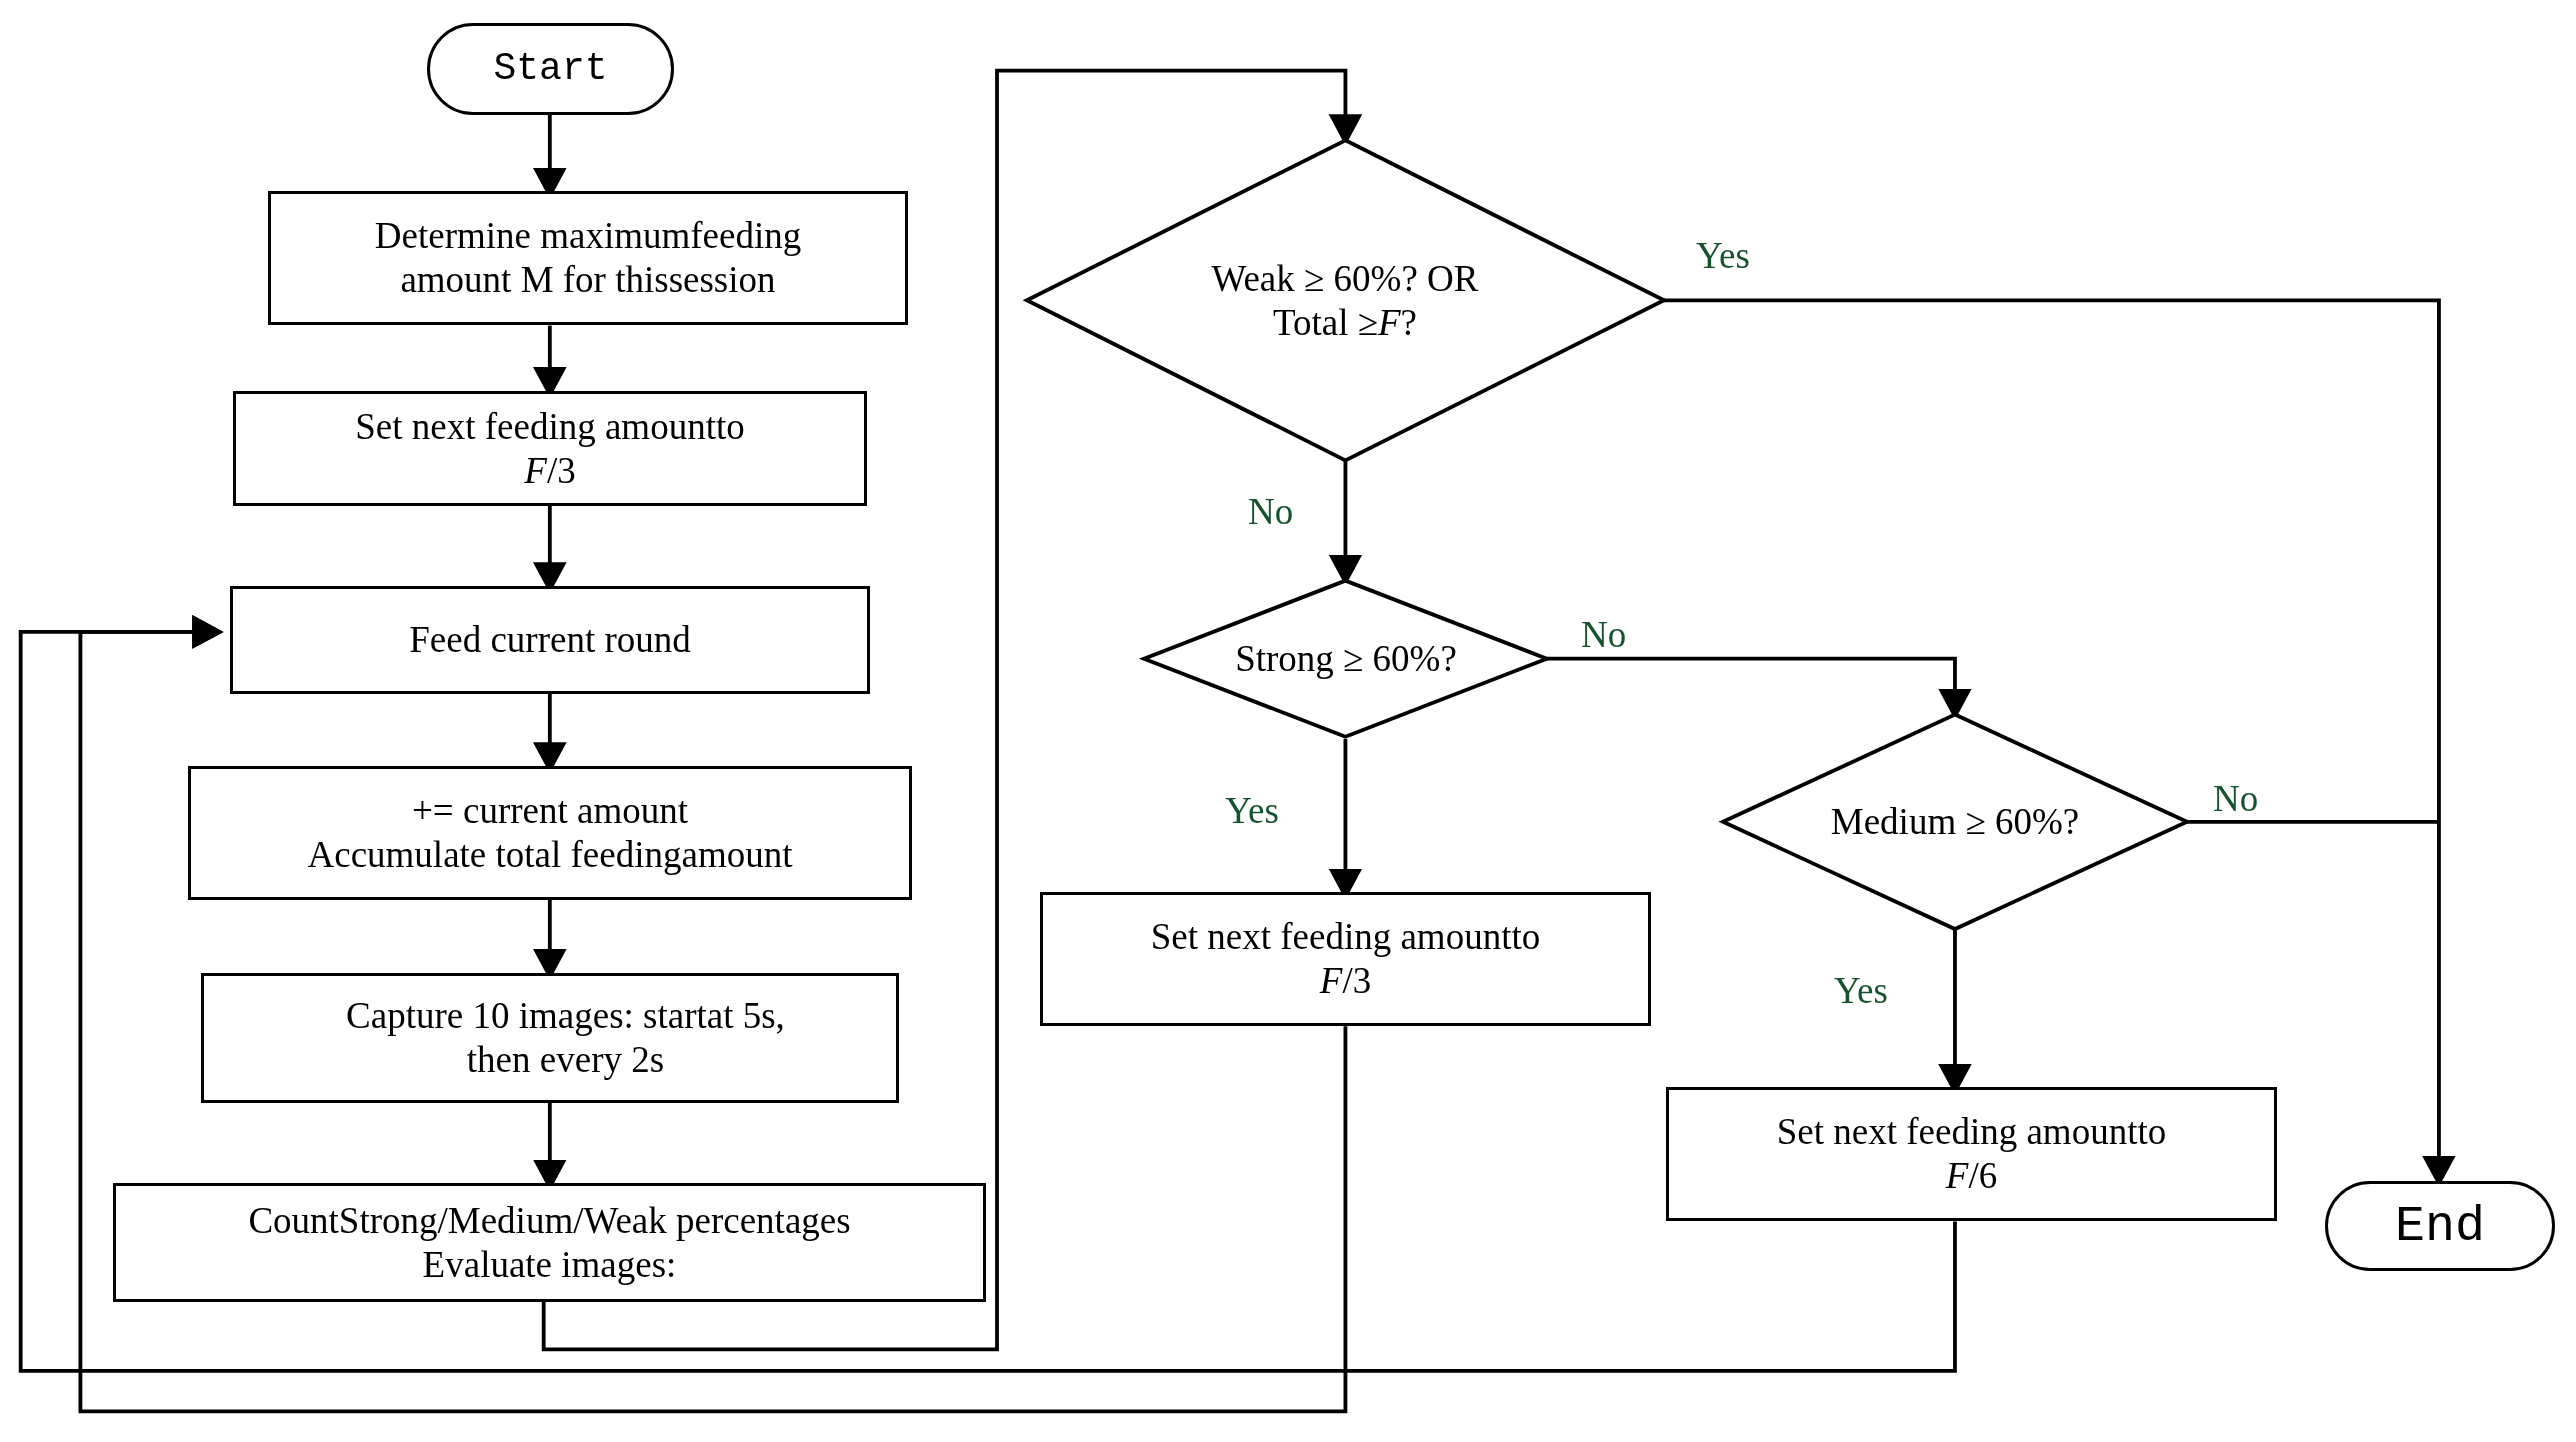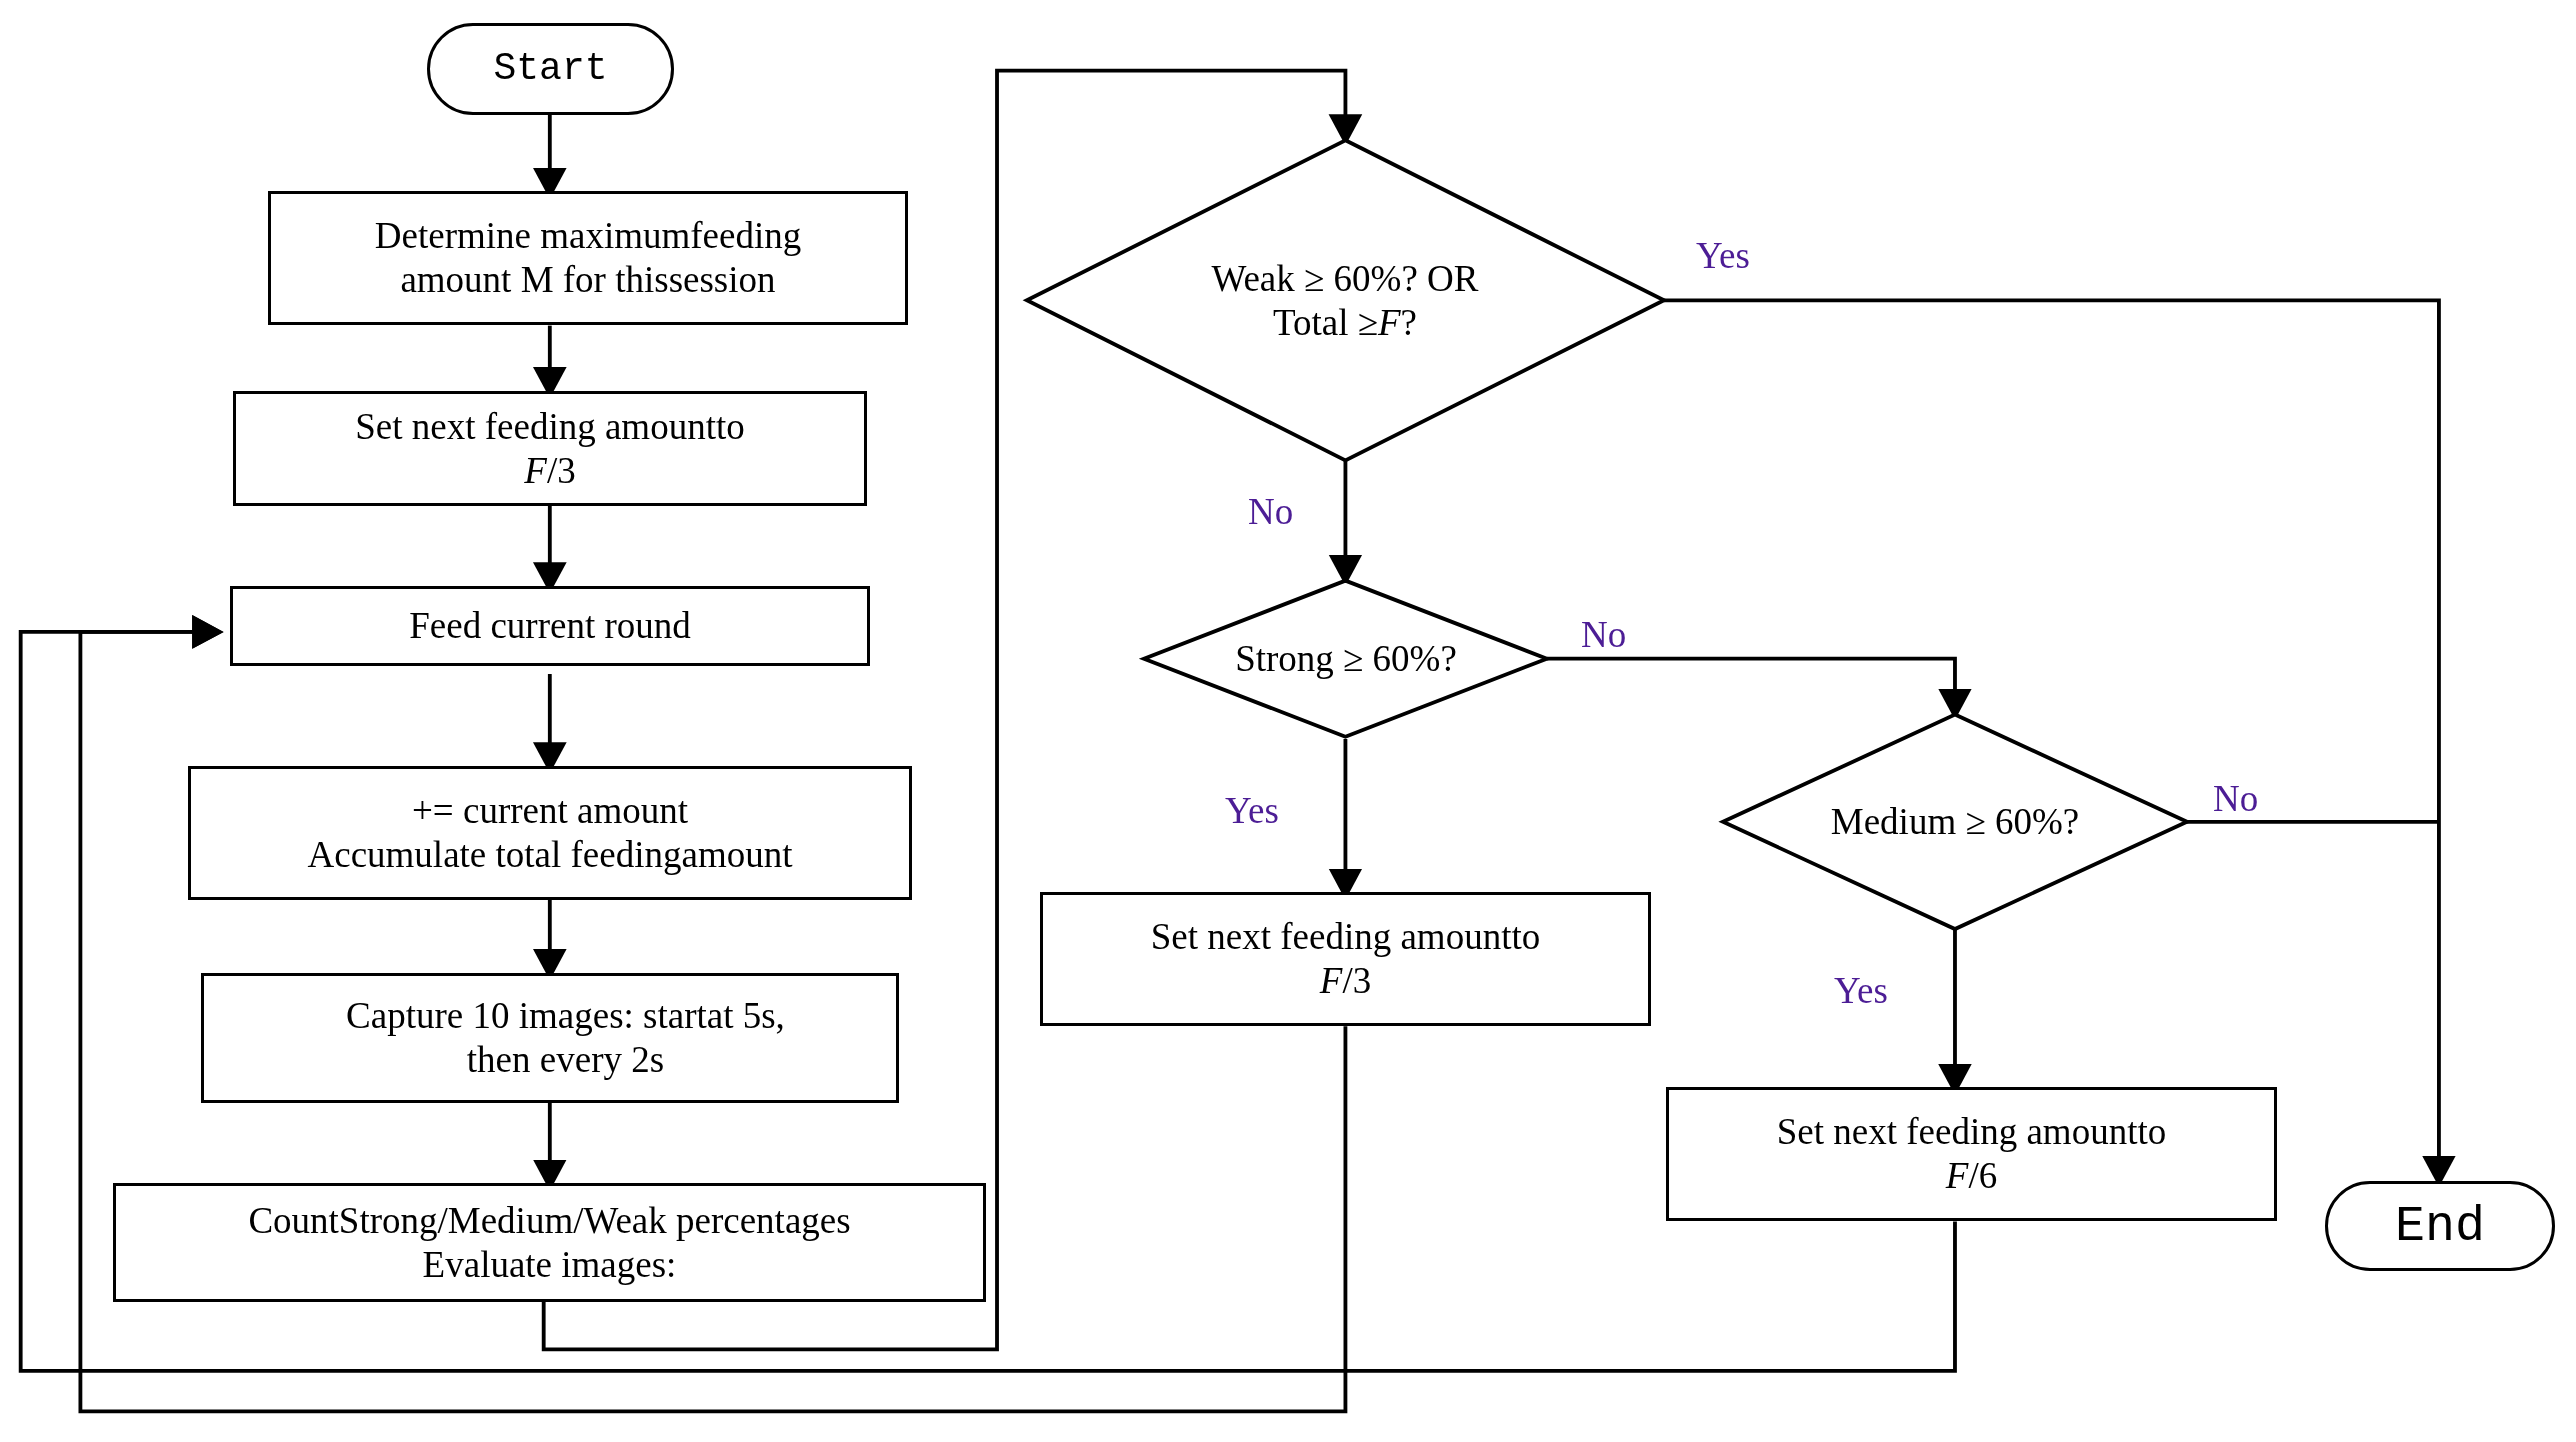--- a/index.html
+++ b/index.html
@@ -2,21 +2,21 @@
 <html style="font-size:12.3px"><head>
 <meta charset="utf-8">
 <style>
   html,body{margin:0;padding:0;background:#fff;}
   body{font-family:"Liberation Serif","DejaVu Serif",serif;}
   #stage{position:relative;width:2576px;height:1443px;background:#ffffff;overflow:hidden;}
   svg.layer{position:absolute;left:0;top:0;width:2576px;height:1443px;}
   .node{position:absolute;box-sizing:border-box;display:flex;align-items:center;justify-content:center;text-align:center;color:#000;line-height:1.18;}
   .proc{border:3.8px solid #000;background:#fff;}
   .term{border:3.8px solid #000;background:#fff;border-radius:153px/153px;font-family:Liberation Mono, monospace;}
-  .edge-label{position:absolute;color:#4c1d95;white-space:nowrap;}
+  .edge-label{position:absolute;color:#14532d;white-space:nowrap;}
   em{font-style:italic;}
 </style>
 </head>
 <body>
 
 <div id="stage">
 
   <svg class="layer" viewBox="0 0 3364 1884">
     <defs>
       <marker id="arw" markerWidth="10" markerHeight="10" refX="6.2" refY="5" orient="auto" markerUnits="strokeWidth">
@@ -72,21 +72,21 @@
     </div>
   </div>
 
   <div class="node proc" style="left:233px;top:391px;width:634px;height:115px;font-size:37px;">
     <div>
       <div>Set next feeding amountto</div>
       <div><em>F</em><span>/3</span></div>
     </div>
   </div>
 
-  <div class="node proc" style="left:230px;top:586px;width:640px;height:80px;font-size:37px;">
+  <div class="node proc" style="left:230px;top:586px;width:640px;height:108px;font-size:37px;">
     <span>Feed current round</span>
   </div>
 
   <div class="node proc" style="left:188px;top:766px;width:724px;height:134px;font-size:37px;">
     <div>
       <div>+= current amount</div>
       <div>Accumulate total feedingamount</div>
     </div>
   </div>
 

